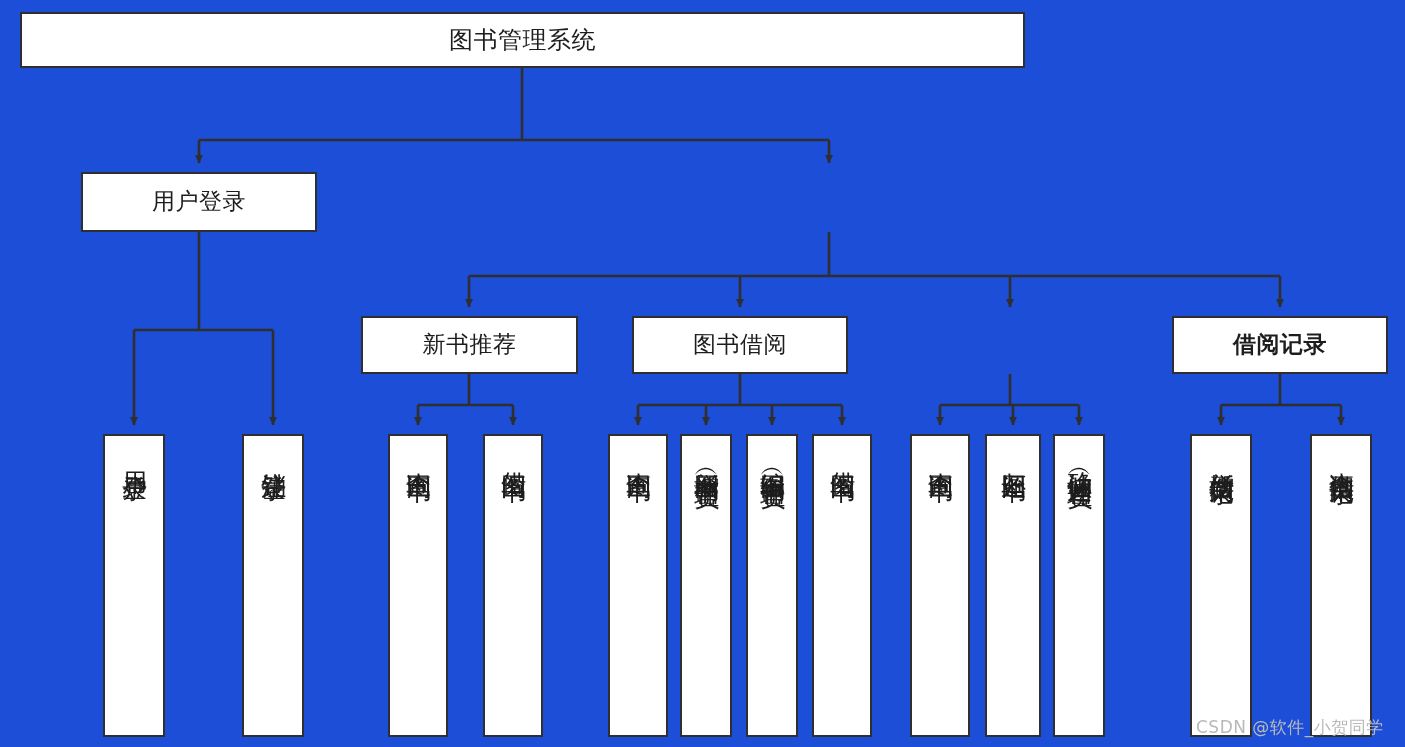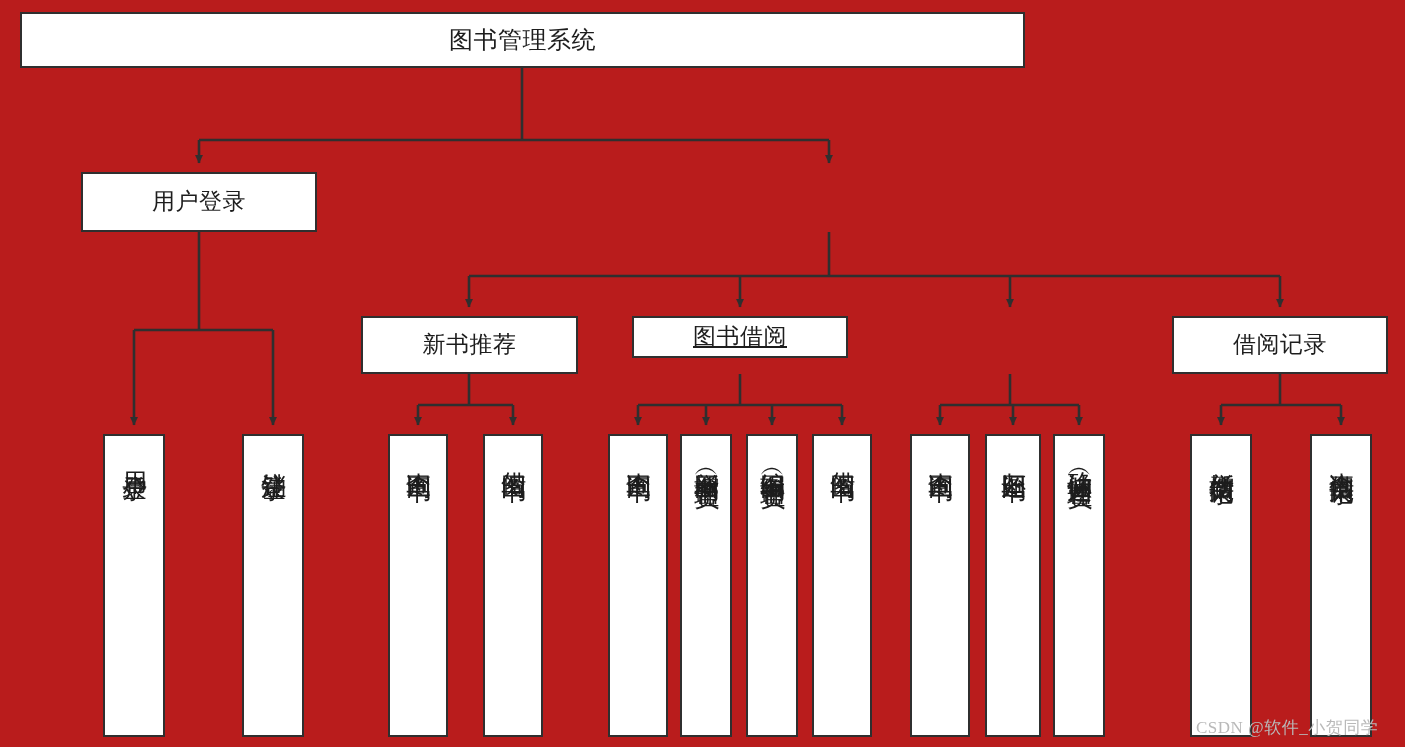--- a/index.html
+++ b/index.html
@@ -7,21 +7,21 @@
     padding: 0;
     background: #ffffff;
   }
   body {
     font-family: "DejaVu Sans", "Liberation Sans", sans-serif;
   }
   #canvas {
     position: relative;
     width: 1405px;
     height: 747px;
-    background: #b91c1c;
+    background: #1d4ed8;
     overflow: hidden;
   }
   #edges {
     position: absolute;
     left: 0;
     top: 0;
     width: 1405px;
     height: 747px;
     pointer-events: none;
   }
@@ -61,21 +61,20 @@
   #root-node .label {
     font-size: 24px;
   }
   .watermark {
     position: absolute;
     font-size: 17px;
     color: #b9b9b9;
     letter-spacing: 0.5px;
     white-space: nowrap;
     user-select: none;
-    font-family: Liberation Serif, serif;
   }
 </style>
 </head>
 <body>
 
 <div id="canvas">
 
   <svg id="edges" viewBox="0 0 1405 747">
     <defs>
       <marker id="arrow" markerWidth="11" markerHeight="11" refX="8.5" refY="4.2" orient="auto" markerUnits="userSpaceOnUse">
@@ -130,24 +129,24 @@
     <span class="label">图书管理系统</span>
   </div>
 
   <div class="node horiz" style="left:81px; top:172px; width:236px; height:60px;">
     <span class="label">用户登录</span>
   </div>
 
   <div class="node horiz" style="left:361px; top:316px; width:217px; height:58px;">
     <span class="label">新书推荐</span>
   </div>
-  <div class="node horiz" style="left:632px; top:316px; width:216px; height:42px;text-decoration:underline;">
+  <div class="node horiz" style="left:632px; top:316px; width:216px; height:58px;">
     <span class="label">图书借阅</span>
   </div>
-  <div class="node horiz" style="left:1172px; top:316px; width:216px; height:58px;">
+  <div class="node horiz" style="left:1172px; top:316px; width:216px; height:58px;font-weight:bold;">
     <span class="label">借阅记录</span>
   </div>
 
   <div class="node vert" style="left:103px; top:434px; width:62px; height:303px;">
     <span class="label">用户登录</span>
   </div>
   <div class="node vert" style="left:242px; top:434px; width:62px; height:303px;">
     <span class="label">注销登录</span>
   </div>
   <div class="node vert" style="left:388px; top:434px; width:60px; height:303px;">

